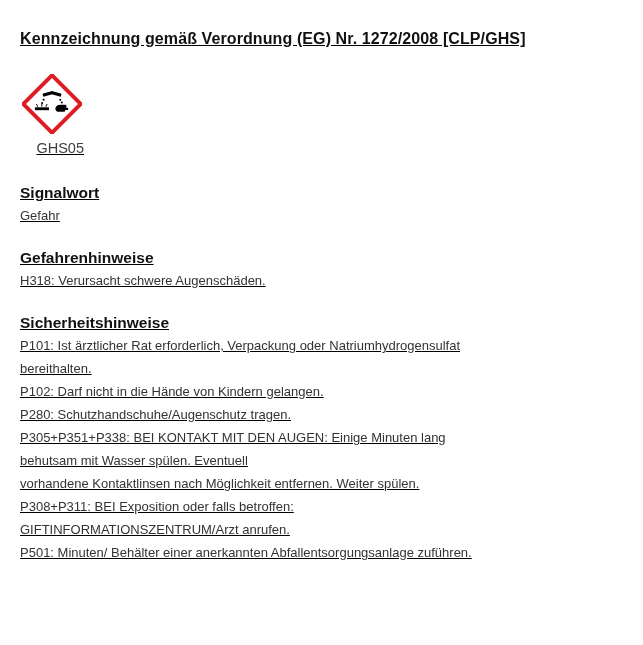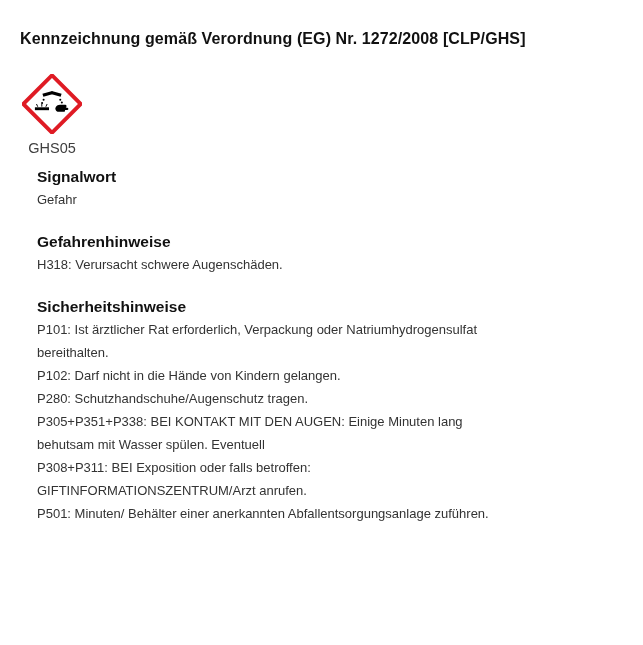--- a/index.html
+++ b/index.html
@@ -13,55 +13,56 @@
   html, body {
     background: var(--background);
     font-family: "Liberation Sans", "DejaVu Sans", sans-serif;
   }
   .page {
     width: 643px;
     height: 645px;
     padding: 29px 20px 0 20px;
     background: var(--background);
     overflow: hidden;
+    text-decoration: underline;
   }
   .doc-title {
     font-size: 16px;
     font-weight: 700;
     line-height: 20px;
     color: var(--heading-text);
     letter-spacing: 0.1px;
     margin-bottom: 25px;
     white-space: nowrap;
   }
   .pictogram-figure {
     width: 64px;
-    margin-bottom: 8px;
-    text-align: center;
+    margin-bottom: 24px;
+    text-align: right;
   }
   .pictogram-figure svg {
     display: block;
     margin: 0 auto;
     width: 60px;
     height: 60px;
   }
   .diamond {
     fill: #ffffff;
     stroke: var(--pictogram-red);
     stroke-width: 6.5;
   }
   .art { fill: #000000; }
   .art-stroke { stroke: #000000; stroke-width: 1.6; fill: none; stroke-linecap: round; }
   .pictogram-caption {
     margin-top: 5px;
     font-size: 14.5px;
     line-height: 18px;
     color: var(--caption-text);
   }
-  .section { margin-bottom: 19px; margin-left: 17px; }
+  .section { margin-bottom: 19px; }
   .section:last-child { margin-bottom: 0; }
   .section-heading {
     font-size: 15.5px;
     font-weight: 700;
     line-height: 23px;
     color: var(--heading-text);
     white-space: nowrap;
   }
   .line {
     font-size: 13px;
@@ -112,19 +113,20 @@
   </div>
 
   <div class="section">
     <h2 class="section-heading">Sicherheitshinweise</h2>
     <div class="line">P101: Ist ärztlicher Rat erforderlich, Verpackung oder Natriumhydrogensulfat</div>
     <div class="line">bereithalten.</div>
     <div class="line">P102: Darf nicht in die Hände von Kindern gelangen.</div>
     <div class="line">P280: Schutzhandschuhe/Augenschutz tragen.</div>
     <div class="line">P305+P351+P338: BEI KONTAKT MIT DEN AUGEN: Einige Minuten lang</div>
     <div class="line">behutsam mit Wasser spülen. Eventuell</div>
+    <div class="line">vorhandene Kontaktlinsen nach Möglichkeit entfernen. Weiter spülen.</div>
     <div class="line">P308+P311: BEI Exposition oder falls betroffen:</div>
     <div class="line">GIFTINFORMATIONSZENTRUM/Arzt anrufen.</div>
     <div class="line">P501: Minuten/ Behälter einer anerkannten Abfallentsorgungsanlage zuführen.</div>
   </div>
 
 
 </div>
 
 </body></html>

